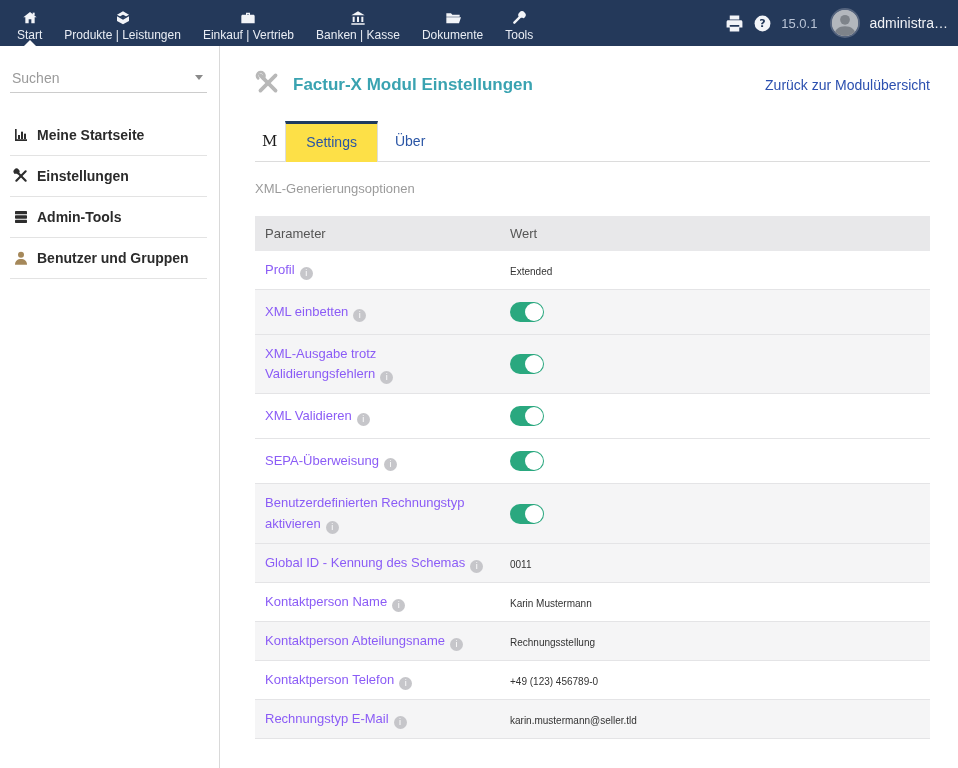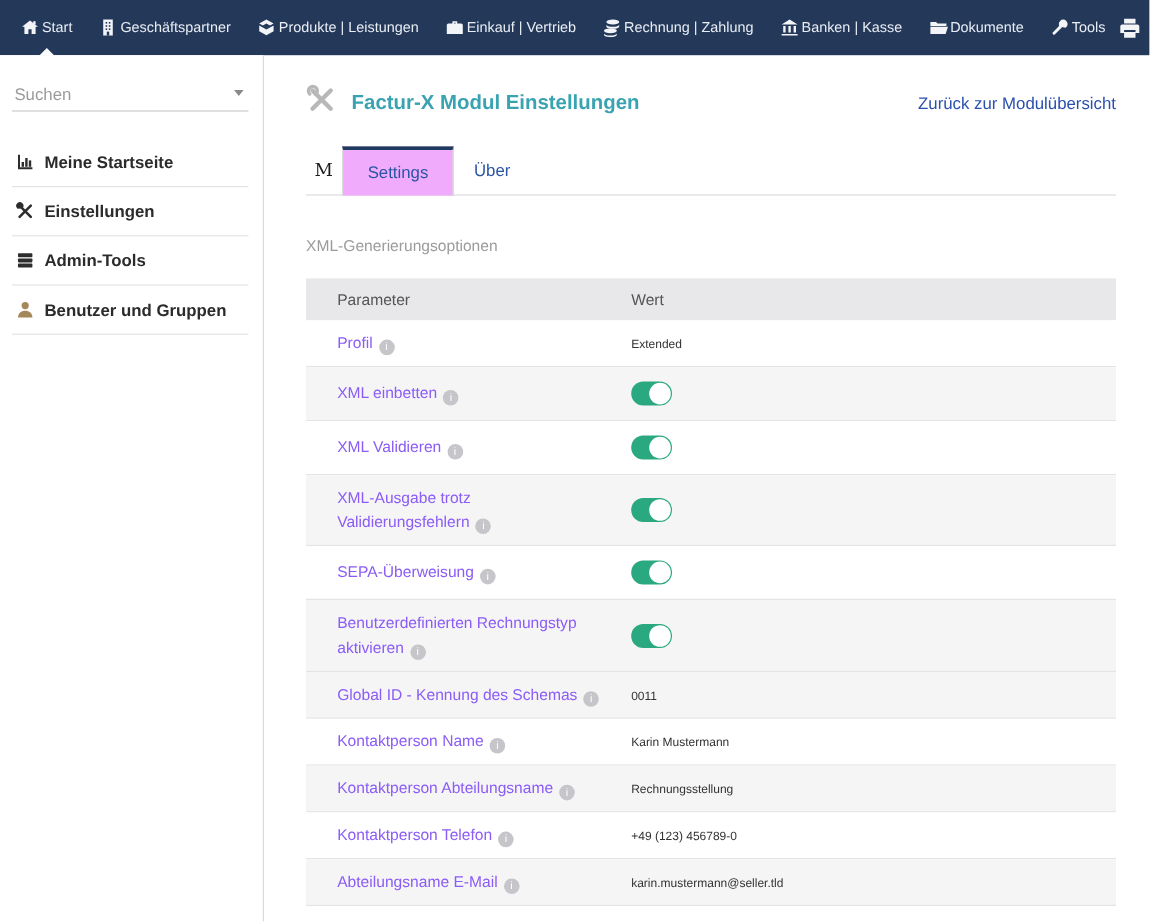--- a/index.html
+++ b/index.html
@@ -2,21 +2,21 @@
 <html><head>
 <meta charset="utf-8">
 <style>
   * { margin:0; padding:0; box-sizing:border-box; }
   html,body { width:958px; height:768px; background:#fff; overflow:hidden;
     font-family:"Liberation Sans", sans-serif; }
 
   
   .topnav { height:46px; background:#24395a; display:flex; align-items:stretch;
     color:#e9edf4; padding:0 8px 0 6px; }
-  .nav-item { position:relative; display:flex; flex-direction:row; align-items:center;
+  .nav-item { position:relative; display:flex; flex-direction:column; align-items:center;
     justify-content:flex-end; padding:3px 11px 4px; cursor:pointer; gap:2px; }
   .nav-item .nicon { height:17px; display:flex; align-items:center; }
   .nav-item .nicon svg { width:16px; height:16px; fill:#f2f4f8; color:#f2f4f8; }
   .nav-item .nlabel { font-size:12px; color:#e9edf4; white-space:nowrap; }
   .nav-item.active::after { content:''; position:absolute; bottom:0; left:50%;
     transform:translateX(-50%); width:0; height:0;
     border-left:6px solid transparent; border-right:6px solid transparent;
     border-bottom:6px solid #fdfdfd; }
   .nav-right { margin-left:auto; display:flex; align-items:center; gap:9px; padding-right:2px; }
   .nav-right svg { display:block; }
@@ -47,30 +47,30 @@
   
   .main { flex:1; padding:24px 28px 0 35px; }
   .page-head { display:flex; align-items:center;justify-content:flex-end; }
   .module-icon svg { width:26px; height:26px; color:#b8b8b8; }
   .page-title { font-size:17px; color:#3aa3b1; margin-left:12px; }
   .back-link { margin-left:auto; font-size:14px; color:#2b4faf; text-decoration:none; cursor:pointer; }
 
   .tabbar { display:flex; align-items:stretch; margin-top:21px; border-bottom:1px solid #dcdcdc; }
   .tab { font-size:14px; color:#2a55a5; padding:11px 17px; cursor:pointer; display:flex; align-items:center; }
   .tab.serif { font-family:"DejaVu Serif", serif; color:#1c1c1c; font-size:15px; padding:11px 8px 11px 7px; }
-  .tab.active { background:#f0abfc; border-top:3px solid #1e3a5f; border-left:1px solid #dcdcdc;
+  .tab.active { background:#fde047; border-top:3px solid #1e3a5f; border-left:1px solid #dcdcdc;
     border-right:1px solid #dcdcdc; margin-bottom:-1px; padding:9px 20px 12px; }
 
-  .section-label { font-size:13px; color:#9b9b9b; margin:34px 0 0 0; }
+  .section-label { font-size:13px; color:#9b9b9b; margin:19px 0 0 0; }
 
   .ptable { margin-top:20px; }
   .trow { display:flex; align-items:center; border-bottom:1px solid #e4e4e6; background:#fff; }
   .trow.alt { background:#f5f5f6; }
   .trow.head { background:#e8e8ea; border-bottom:none; }
-  .c1 { width:245px; padding:9px 10px; flex-shrink:0;margin-left:16px; }
+  .c1 { width:245px; padding:9px 10px; flex-shrink:0; }
   .c2 { flex:1; padding:9px 10px; }
   .trow.head .c1, .trow.head .c2 { padding:10px 10px; font-size:13px; color:#555; }
   .plabel { font-size:13px; color:#8b5cf6; line-height:1.55; }
   .pvalue { font-size:10px; color:#333; }
   .info-i { display:inline-block; width:13px; height:13px; border-radius:50%; background:#c6c6ca;
     color:#fff; font-size:9px; line-height:13px; text-align:center; margin-left:5px;
     vertical-align:-2px; font-style:normal; }
   .toggle { width:34px; height:20px; border-radius:10px; background:#2aa87f; position:relative;
     margin:3px 0; cursor:pointer; }
   .toggle::after { content:''; position:absolute; right:1px; top:1px; width:18px; height:18px;
@@ -86,61 +86,33 @@
           <svg viewBox="0 0 24 24">
             <path d="M12 3 2 11h3v9h5v-6h4v6h5v-9h3z"></path>
             <rect x="16" y="4" width="3" height="4"></rect>
           </svg>
         </span>
         <span class="nlabel">Start</span>
       </div>
       <div class="nav-item">
         <span class="nicon">
           <svg viewBox="0 0 24 24">
-            <path d="M6 2h12v20H6z"></path>
-            <g fill="#24395a">
-              <rect x="9" y="5" width="2" height="2"></rect>
-              <rect x="13" y="5" width="2" height="2"></rect>
-              <rect x="9" y="9" width="2" height="2"></rect>
-              <rect x="13" y="9" width="2" height="2"></rect>
-              <rect x="9" y="13" width="2" height="2"></rect>
-              <rect x="13" y="13" width="2" height="2"></rect>
-              <rect x="10.5" y="17" width="3" height="5"></rect>
-            </g>
-          </svg>
-        </span>
-        <span class="nlabel">Geschäftspartner</span>
-      </div>
-      <div class="nav-item">
-        <span class="nicon">
-          <svg viewBox="0 0 24 24">
             <path d="M12 2 3 7l9 5 9-5zM3 9.5l9 5v7l-9-5zM21 9.5l-9 5v7l9-5z"></path>
             <path d="M12 7 7 9.8l5 2.7 5-2.7z" fill="#24395a"></path>
           </svg>
         </span>
         <span class="nlabel">Produkte | Leistungen</span>
       </div>
       <div class="nav-item">
         <span class="nicon">
           <svg viewBox="0 0 24 24">
             <path d="M9 4h6v3h5c1 0 2 .9 2 2v11H2V9c0-1.1 1-2 2-2h5zm2 2v1h2V6z"></path>
           </svg>
         </span>
         <span class="nlabel">Einkauf | Vertrieb</span>
-      </div>
-      <div class="nav-item">
-        <span class="nicon">
-          <svg viewBox="0 0 24 24">
-            <ellipse cx="13" cy="5" rx="8" ry="3"></ellipse>
-            <path d="M5 8c0 1.7 3.6 3 8 3s8-1.3 8-3v2.5c0 1.7-3.6 3-8 3s-8-1.3-8-3z"></path>
-            <ellipse cx="10" cy="16" rx="8" ry="3"></ellipse>
-            <path d="M2 19c0 1.7 3.6 3 8 3s8-1.3 8-3v2c0 1.7-3.6 3-8 3s-8-1.3-8-3z"></path>
-          </svg>
-        </span>
-        <span class="nlabel">Rechnung | Zahlung</span>
       </div>
       <div class="nav-item">
         <span class="nicon">
           <svg viewBox="0 0 24 24">
             <path d="M12 2 2 8h20zM4 10h3v8H4zm6.5 0h3v8h-3zM17 10h3v8h-3zM2 20h20v2H2z"></path>
           </svg>
         </span>
         <span class="nlabel">Banken | Kasse</span>
       </div>
       <div class="nav-item">
@@ -267,28 +239,28 @@
           <div class="trow">
             <div class="c1"><span class="plabel">Profil</span><span class="info-i">i</span></div>
             <div class="c2"><span class="pvalue">Extended</span></div>
           </div>
           <div class="trow alt">
             <div class="c1"><span class="plabel">XML einbetten</span><span class="info-i">i</span></div>
             <div class="c2">
               <div class="toggle"></div>
             </div>
           </div>
+          <div class="trow alt">
+            <div class="c1"><span class="plabel">XML-Ausgabe trotz Validierungsfehlern</span><span class="info-i">i</span></div>
+            <div class="c2">
+              <div class="toggle"></div>
+            </div>
+          </div>
           <div class="trow">
             <div class="c1"><span class="plabel">XML Validieren</span><span class="info-i">i</span></div>
-            <div class="c2">
-              <div class="toggle"></div>
-            </div>
-          </div>
-          <div class="trow alt">
-            <div class="c1"><span class="plabel">XML-Ausgabe trotz Validierungsfehlern</span><span class="info-i">i</span></div>
             <div class="c2">
               <div class="toggle"></div>
             </div>
           </div>
           <div class="trow">
             <div class="c1"><span class="plabel">SEPA-Überweisung</span><span class="info-i">i</span></div>
             <div class="c2">
               <div class="toggle"></div>
             </div>
           </div>
@@ -308,20 +280,20 @@
           </div>
           <div class="trow alt">
             <div class="c1"><span class="plabel">Kontaktperson Abteilungsname</span><span class="info-i">i</span></div>
             <div class="c2"><span class="pvalue">Rechnungsstellung</span></div>
           </div>
           <div class="trow">
             <div class="c1"><span class="plabel">Kontaktperson Telefon</span><span class="info-i">i</span></div>
             <div class="c2"><span class="pvalue">+49 (123) 456789-0</span></div>
           </div>
           <div class="trow alt">
-            <div class="c1"><span class="plabel">Abteilungsname E-Mail</span><span class="info-i">i</span></div>
+            <div class="c1"><span class="plabel">Rechnungstyp E-Mail</span><span class="info-i">i</span></div>
             <div class="c2"><span class="pvalue">karin.mustermann@seller.tld</span></div>
           </div>
         </div>
     </div>
 
   </main>
 </div>
 
 </body></html>

